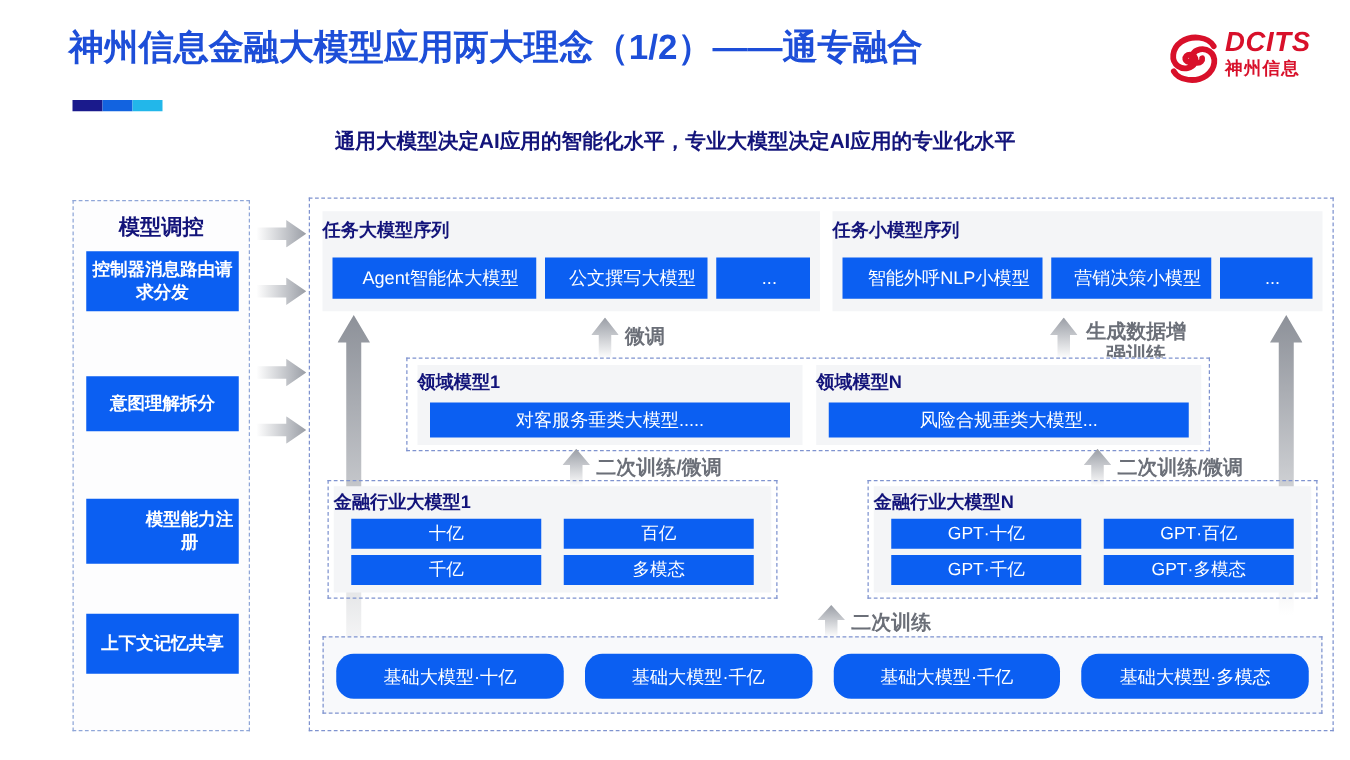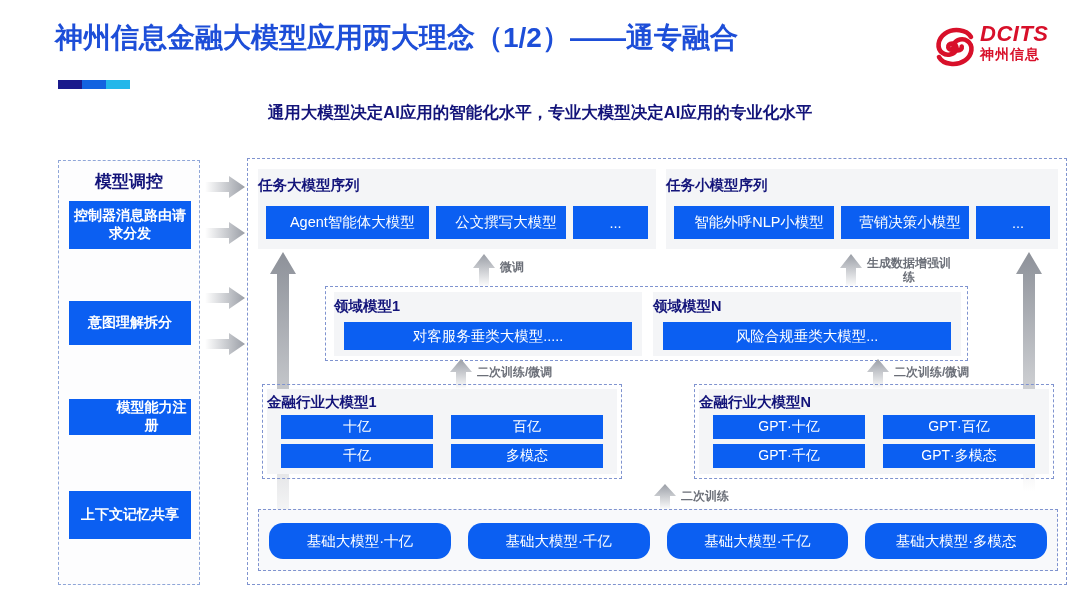--- a/index.html
+++ b/index.html
@@ -58,21 +58,21 @@
   }
   .ctrl-box {
     position: absolute; left: 10px; width: 122px;
     background: #0b5ff2; color: #fff;
     font-size: 14px; font-weight: bold;
     display: flex; align-items: center; justify-content: center;
     text-align: center; line-height: 1.28;
   }
   .cb0 { top: 40px;  height: 48px; }
   .cb1 { top: 140px; height: 44px; }
-  .cb2 { top: 238px; height: 36px; padding-left: 43px; }
+  .cb2 { top: 238px; height: 52px; padding-left: 43px; }
   .cb3 { top: 330px; height: 48px; }
 
   
   .feed-arrow { position: absolute; width: 40px; height: 22px; }
 
   
   .main-frame {
     position: absolute; left: 247px; top: 158px;
     width: 820px; height: 427px;
     border: 1px dashed #7f93cf;
@@ -143,21 +143,21 @@
   }
   .base-grid {
     position: absolute; left: 10px; right: 10px; top: 13px;
     display: flex; gap: 17px; height: 36px;
   }
   .base-grid .chip { flex: 1; height: 36px; font-size: 14.5px; border-radius: 14px; }
 
   
   .up-arrow { position: absolute; }
   .arrow-label {
-    position: absolute; font-size: 12px; font-weight: bold;
+    position: absolute; font-size: 16px; font-weight: bold;
     color: #6b6f78; line-height: 1.2; white-space: nowrap;
   }
 </style>
 </head>
 <body>
 
 <div class="slide">
 
   <div class="title">神州信息金融大模型应用两大理念（1/2）——通专融合</div>
 

